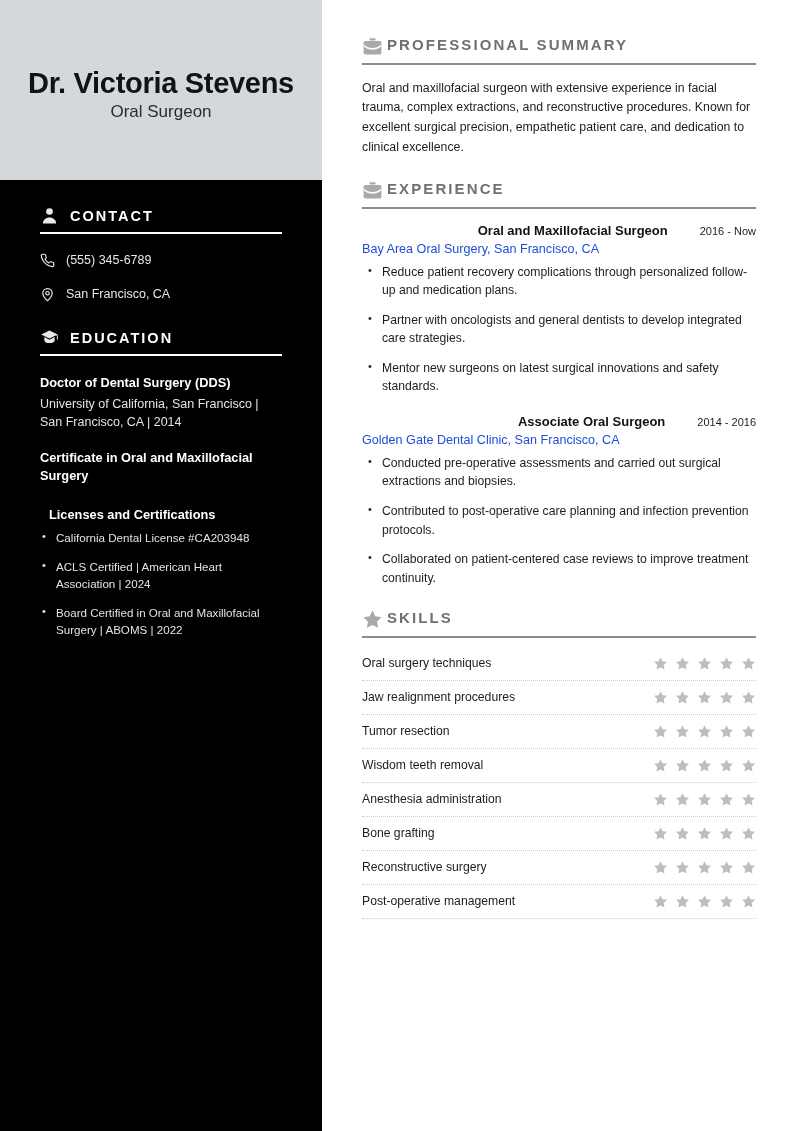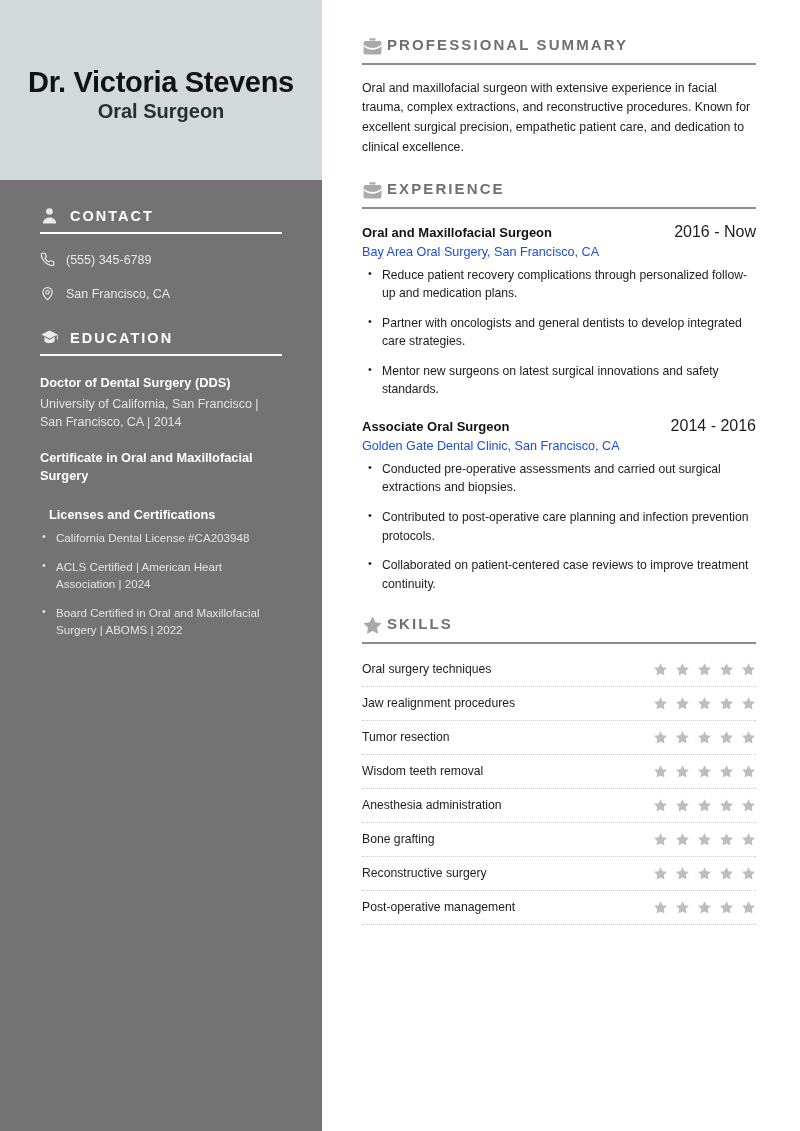--- a/index.html
+++ b/index.html
@@ -5,49 +5,49 @@
   * { box-sizing: border-box; margin: 0; padding: 0; }
   html, body {
     width: 800px; height: 1131px;
     background: #ffffff;
     font-family: "Liberation Sans", sans-serif;
     -webkit-font-smoothing: antialiased;
   }
   .page { position: relative; width: 800px; height: 1131px; display: flex; background:#fff; overflow:hidden; }
 
   
-  .sidebar { width: 322px; flex: 0 0 322px; background: #737373; position: relative; }
+  .sidebar { width: 322px; flex: 0 0 322px; background: #000000; position: relative; }
   .name-block {
     background: #d3d8da;
     padding: 38px 28px 30px;
     text-align: center;
     min-height: 180px;
     display:flex; flex-direction:column; justify-content:center;
   }
   .name {
     font-size: 29px; font-weight: 700; color: #111214;
     line-height: 1.22; letter-spacing: -0.3px;
   }
   .job-title {
-    font-size: 20px; color: #2b2d2f; font-weight: 700;
+    font-size: 17px; color: #2b2d2f; font-weight: 400;
   }
 
   .sb-body { padding: 26px 40px 20px 40px; }
 
   .sec-head { display: flex; align-items: center; gap: 11px; margin-bottom: 7px; }
   .sec-head .ic { width: 19px; height: 19px; flex: 0 0 19px; display:block; }
   .sec-head .ic svg { width: 100%; height: 100%; display:block; }
   .sec-title-sb {
     font-size: 14.5px; font-weight: 700; color: #ffffff;
     letter-spacing: 2.0px; text-transform: uppercase; text-align: center;
   }
   .rule-sb { height: 1.5px; background: #ffffff; margin-bottom: 18px; }
 
   .contact-list { margin-top: 4px; }
-  .contact-row { display: flex; align-items: flex-start; gap: 11px; margin-bottom: 16px; margin-top: 18px; }
+  .contact-row { display: flex; align-items: flex-end; gap: 11px; margin-bottom: 16px; margin-top: 18px; }
   .contact-row .ic { width: 15px; height: 15px; flex:0 0 15px; }
   .contact-row .ic svg { width:100%; height:100%; display:block; }
   .contact-txt { font-size: 12.5px; color: #e7e8e9; line-height: 1.3; }
 
   .edu-block { margin-bottom: 17px; }
   .edu-deg { font-size: 12.8px; font-weight: 700; color: #ffffff; line-height: 1.42; margin-bottom: 3px; }
   .edu-sub { font-size: 12.5px; color: #e2e3e4; line-height: 1.5; font-weight: 400; }
 
   .lic-title { font-size: 12.8px; font-weight: 700; color: #ffffff; margin: 22px 0 7px; padding-left: 9px; }
   .lic-list { list-style: none; }
@@ -67,23 +67,23 @@
   .m-head .ic svg { width:100%; height:100%; display:block; }
   .m-title {
     font-size: 15px; font-weight: 700; color: #6e7073;
     letter-spacing: 2.1px; text-transform: uppercase;
   }
   .rule-m { height: 1.5px; background: #8a8c8f; margin-bottom: 14px; }
 
   .summary-txt { font-size: 12.3px; color: #1c1d1f; line-height: 1.62; }
 
   .job { margin-bottom: 18px; }
-  .job-top { display: flex; justify-content: space-between; align-items: baseline; gap: 14px; }
+  .job-top { display: flex; justify-content: flex-end; align-items: baseline; gap: 32px; }
   .job-role { font-size: 13px; font-weight: 700; color: #111214; }
-  .job-date { font-size: 16px; color: #1c1d1f; white-space: nowrap; }
+  .job-date { font-size: 11px; color: #1c1d1f; white-space: nowrap; }
   .job-org { font-size: 12.6px; color: #1d4ed8; margin-top: 4px; margin-bottom: 7px; }
   .job-bullets { list-style: none; }
   .job-bullets li {
     position: relative; padding-left: 20px; margin-bottom: 11px;
     font-size: 12.2px; color: #1c1d1f; line-height: 1.52;
   }
   .job-bullets li::before {
     content: "•"; position: absolute; left: 6px; top: -1px; color: #1c1d1f; font-size: 11px;
   }
 

